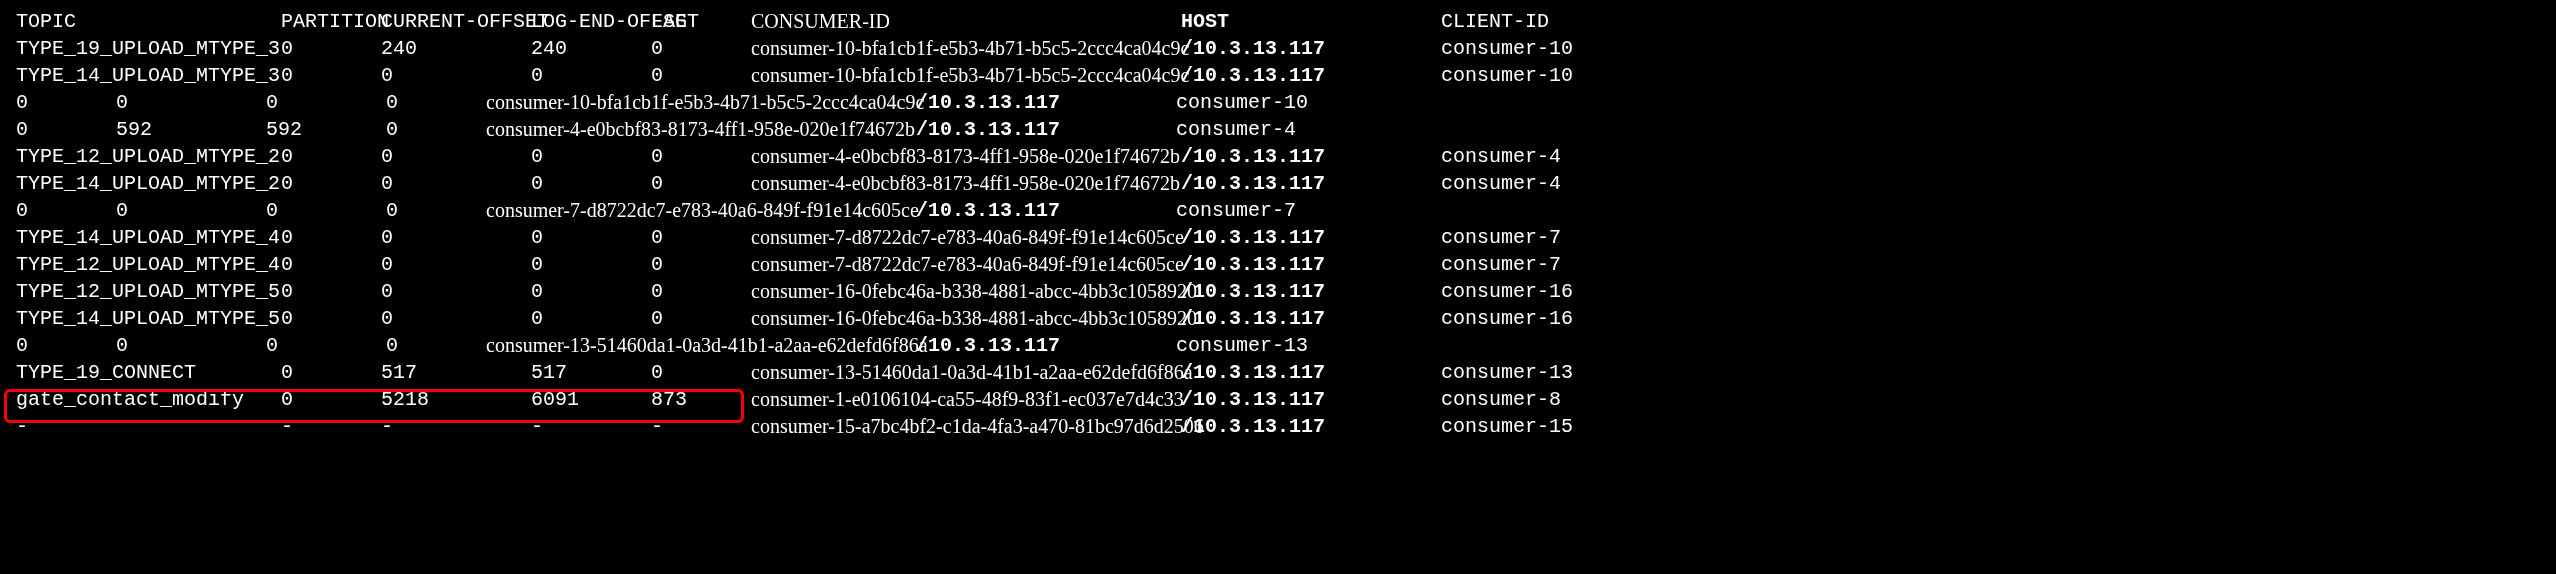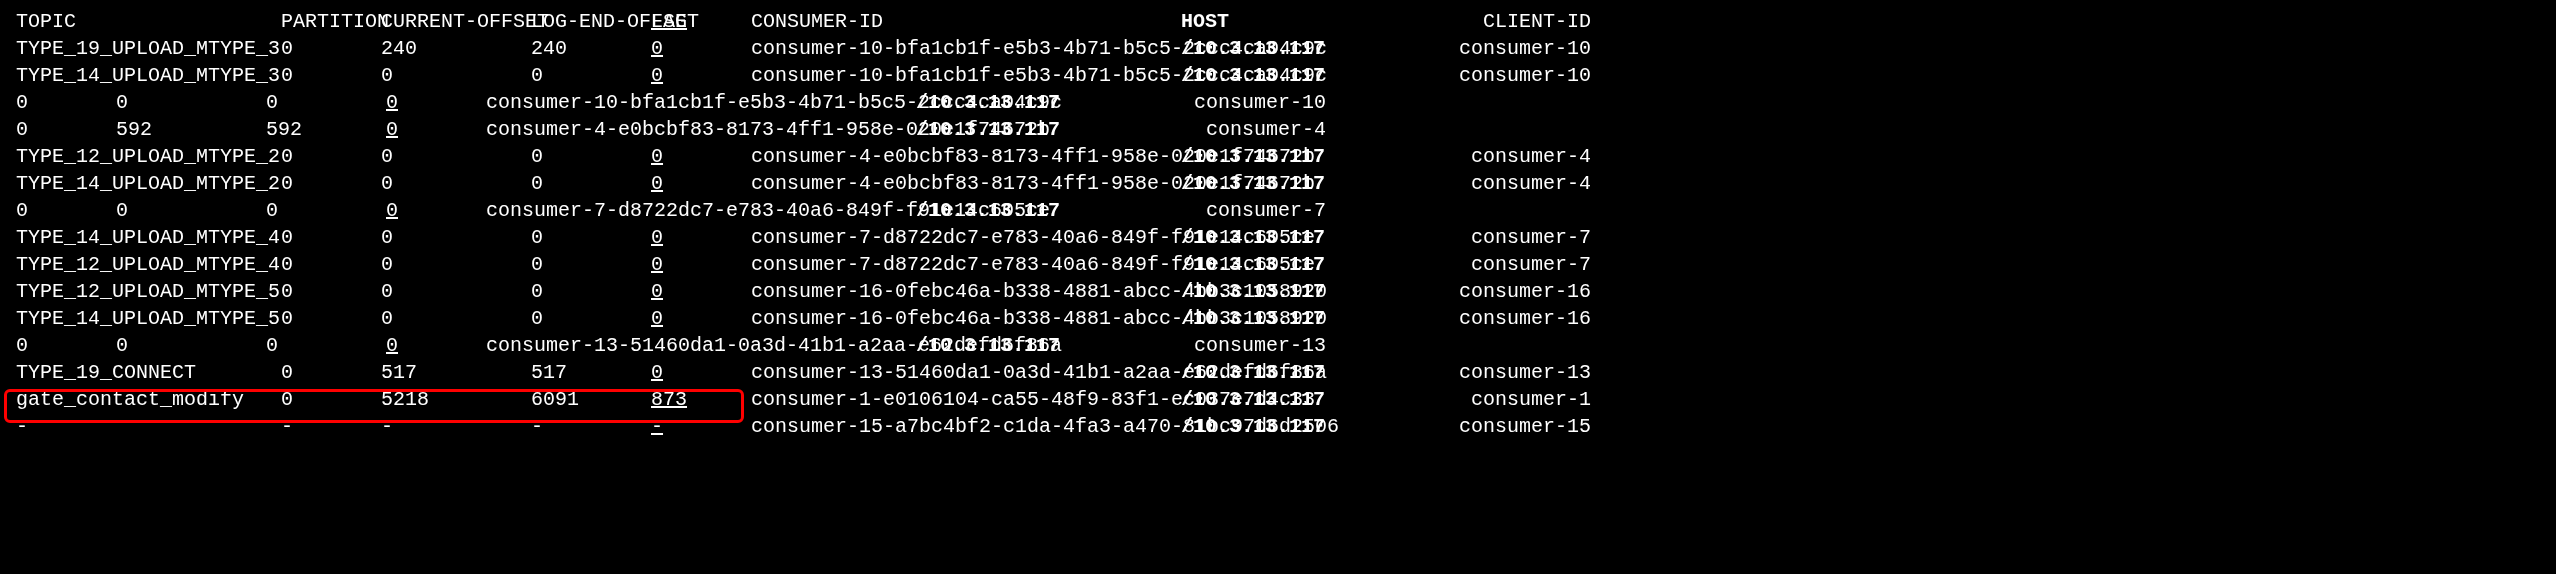--- a/index.html
+++ b/index.html
@@ -23,24 +23,24 @@
       height: 27px;
       align-items: center;
     }
     .header {
       font-weight: normal;
     }
     .col-topic { width: 265px; }
     .col-partition { width: 100px; }
     .col-current-offset { width: 150px; }
     .col-log-end-offset { width: 120px; }
-    .col-lag { width: 100px; text-decoration: underline; }
-    .col-consumer-id { width: 430px; }
+    .col-lag { width: 100px; }
+    .col-consumer-id { width: 430px; font-family: Liberation Serif, serif; }
     .col-host { width: 260px; font-weight: bold; }
-    .col-client-id { width: 150px; text-align: right; }
+    .col-client-id { width: 150px; }
     
     .highlight {
       border: 3px solid #ff0000;
       border-radius: 6px;
       position: absolute;
       pointer-events: none;
     }
   </style>
 </head>
 <body>
@@ -184,21 +184,21 @@
       <div class="col-client-id">consumer-13</div>
     </div>
     <div class="row">
       <div class="col-topic">gate_contact_modify</div>
       <div class="col-partition">0</div>
       <div class="col-current-offset">5218</div>
       <div class="col-log-end-offset">6091</div>
       <div class="col-lag">873</div>
       <div class="col-consumer-id">consumer-1-e0106104-ca55-48f9-83f1-ec037e7d4c33</div>
       <div class="col-host">/10.3.13.117</div>
-      <div class="col-client-id">consumer-1</div>
+      <div class="col-client-id">consumer-8</div>
     </div>
     <div class="row">
       <div class="col-topic">-</div>
       <div class="col-partition">-</div>
       <div class="col-current-offset">-</div>
       <div class="col-log-end-offset">-</div>
       <div class="col-lag">-</div>
       <div class="col-consumer-id">consumer-15-a7bc4bf2-c1da-4fa3-a470-81bc97d6d2506</div>
       <div class="col-host">/10.3.13.117</div>
       <div class="col-client-id">consumer-15</div>

